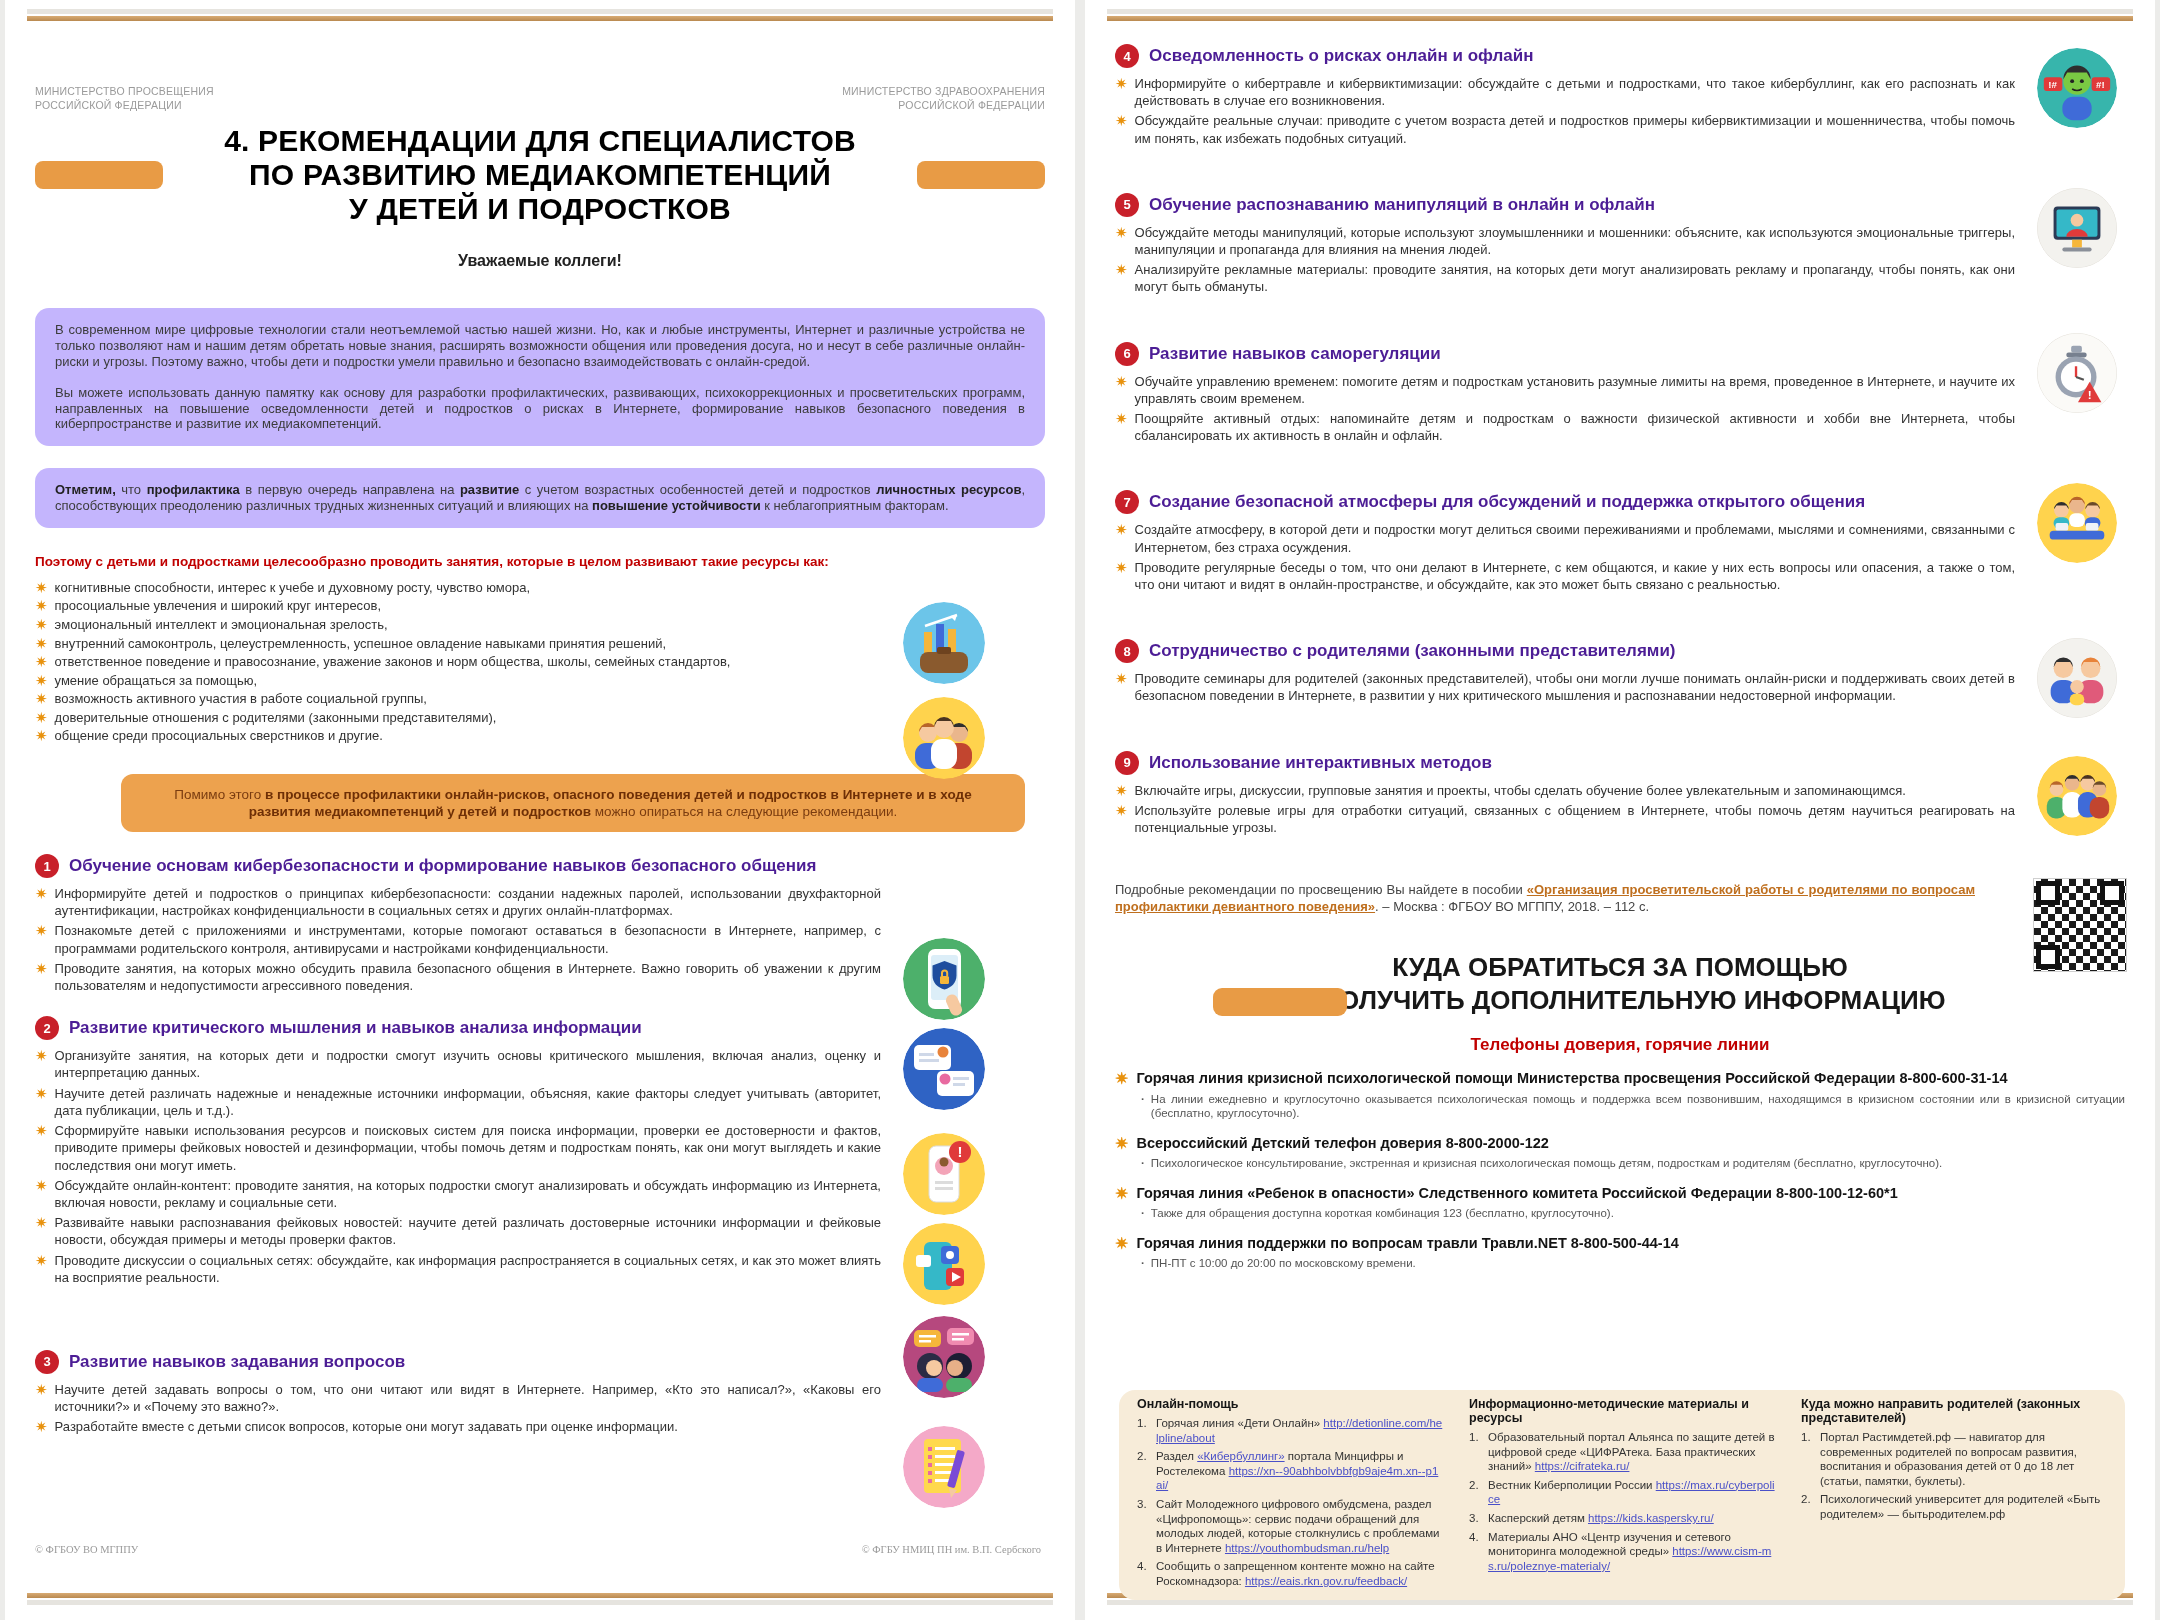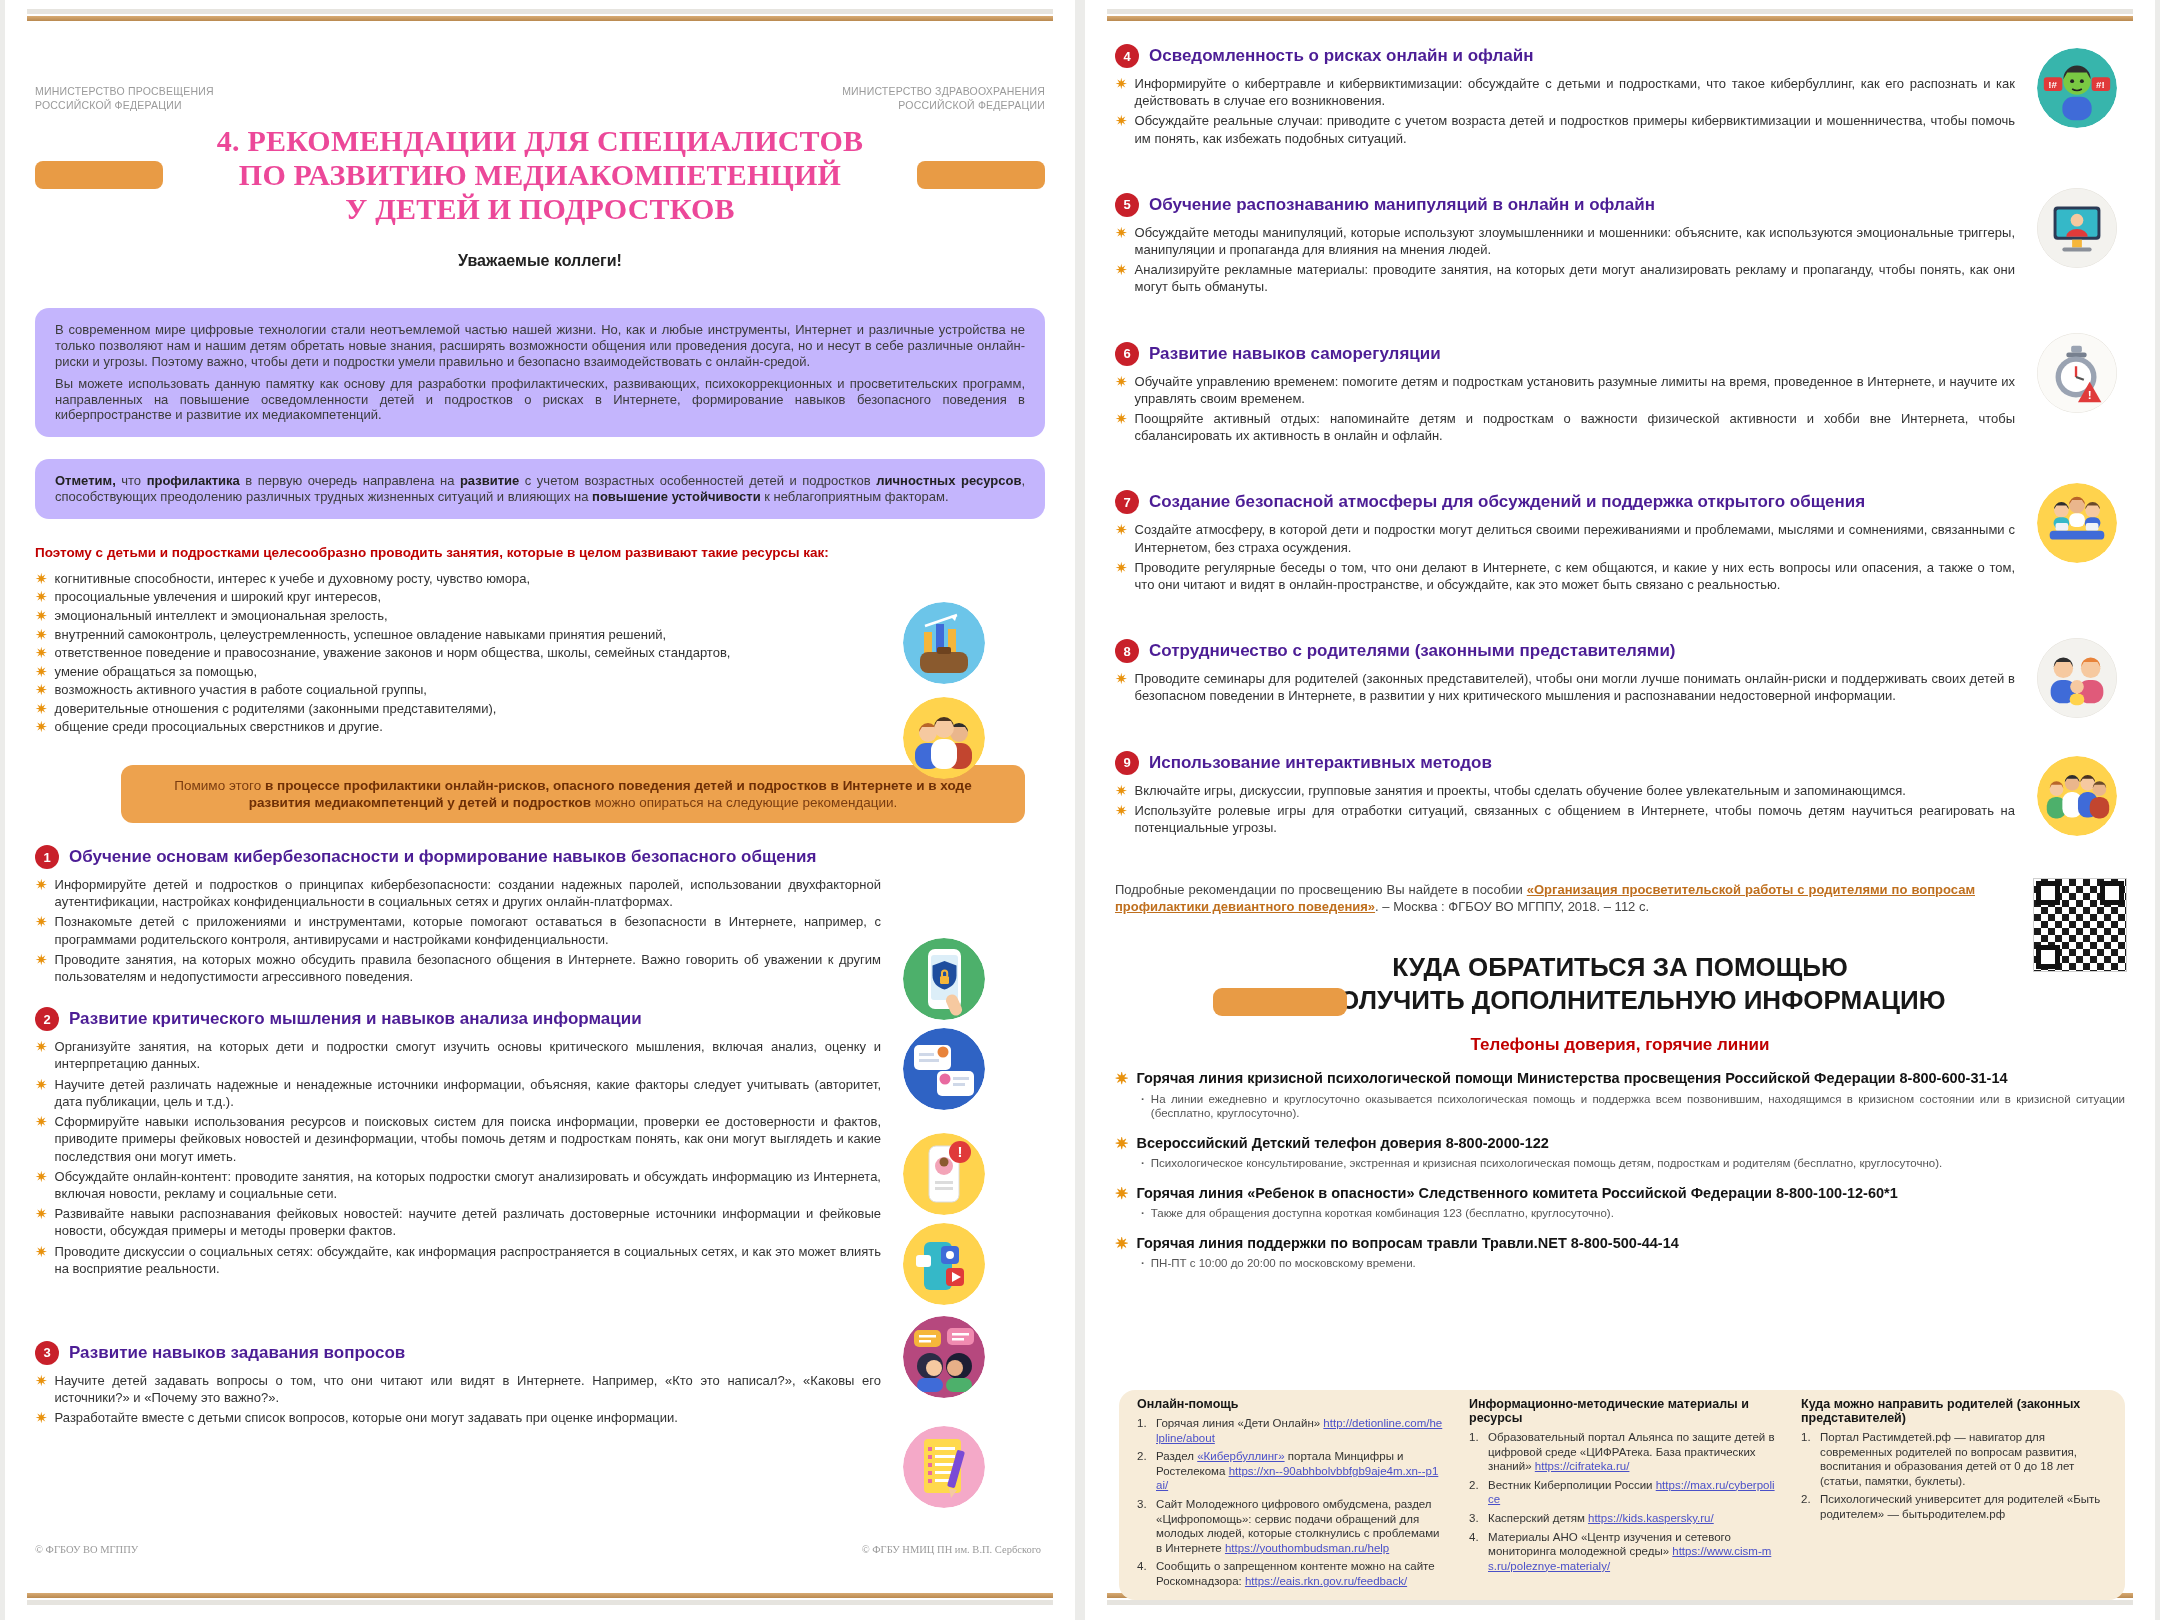--- a/index.html
+++ b/index.html
@@ -14,29 +14,29 @@
   .content{position:relative;padding:84px 30px 0 30px;}
 
   
   .head-row{display:flex;justify-content:space-between;}
   .ministry{font-size:10.5px;line-height:1.35;color:#9a9a9a;white-space:pre-line;letter-spacing:.2px;}
   .ministry.right{text-align:right;}
 
   
   .title-row{display:flex;align-items:center;gap:16px;margin-top:12px;}
   .side-bar{flex:0 0 128px;height:28px;border-radius:8px;background:#e89b45;}
-  h1.doc-title{flex:1;margin:0;text-align:center;font-size:30px;line-height:34px;color:#ec4899;
-      white-space:pre-line;font-weight:bold;letter-spacing:.2px;font-family:Liberation Serif, serif;}
+  h1.doc-title{flex:1;margin:0;text-align:center;font-size:30px;line-height:34px;color:#000000;
+      white-space:pre-line;font-weight:bold;letter-spacing:.2px;}
   .greeting{margin-top:26px;text-align:center;font-weight:bold;font-size:16px;color:#222;}
 
   
   .beige-box{background:#c4b5fd;border-radius:14px;padding:14px 20px;font-size:13px;line-height:15.8px;
       text-align:justify;color:#3c3c3c;}
   .beige-box p{margin:0;}
-  .beige-box p + p{margin-top:6px;}
+  .beige-box p + p{margin-top:15px;}
   .box1{margin-top:38px;}
   .box2{margin-top:22px;}
   .b{font-weight:bold;color:#222;}
   .lead-red{margin:26px 0 0 0;color:#c00000;font-weight:bold;font-size:13.5px;}
 
   
   .slist{margin-top:10px;}
   .li{display:flex;gap:7px;font-size:13px;line-height:17.2px;text-align:justify;margin-bottom:3px;}
   .star{flex:none;color:#e8920e;font-size:15px;line-height:17px;}
   .res-list .li{line-height:18.6px;margin-bottom:0;}

